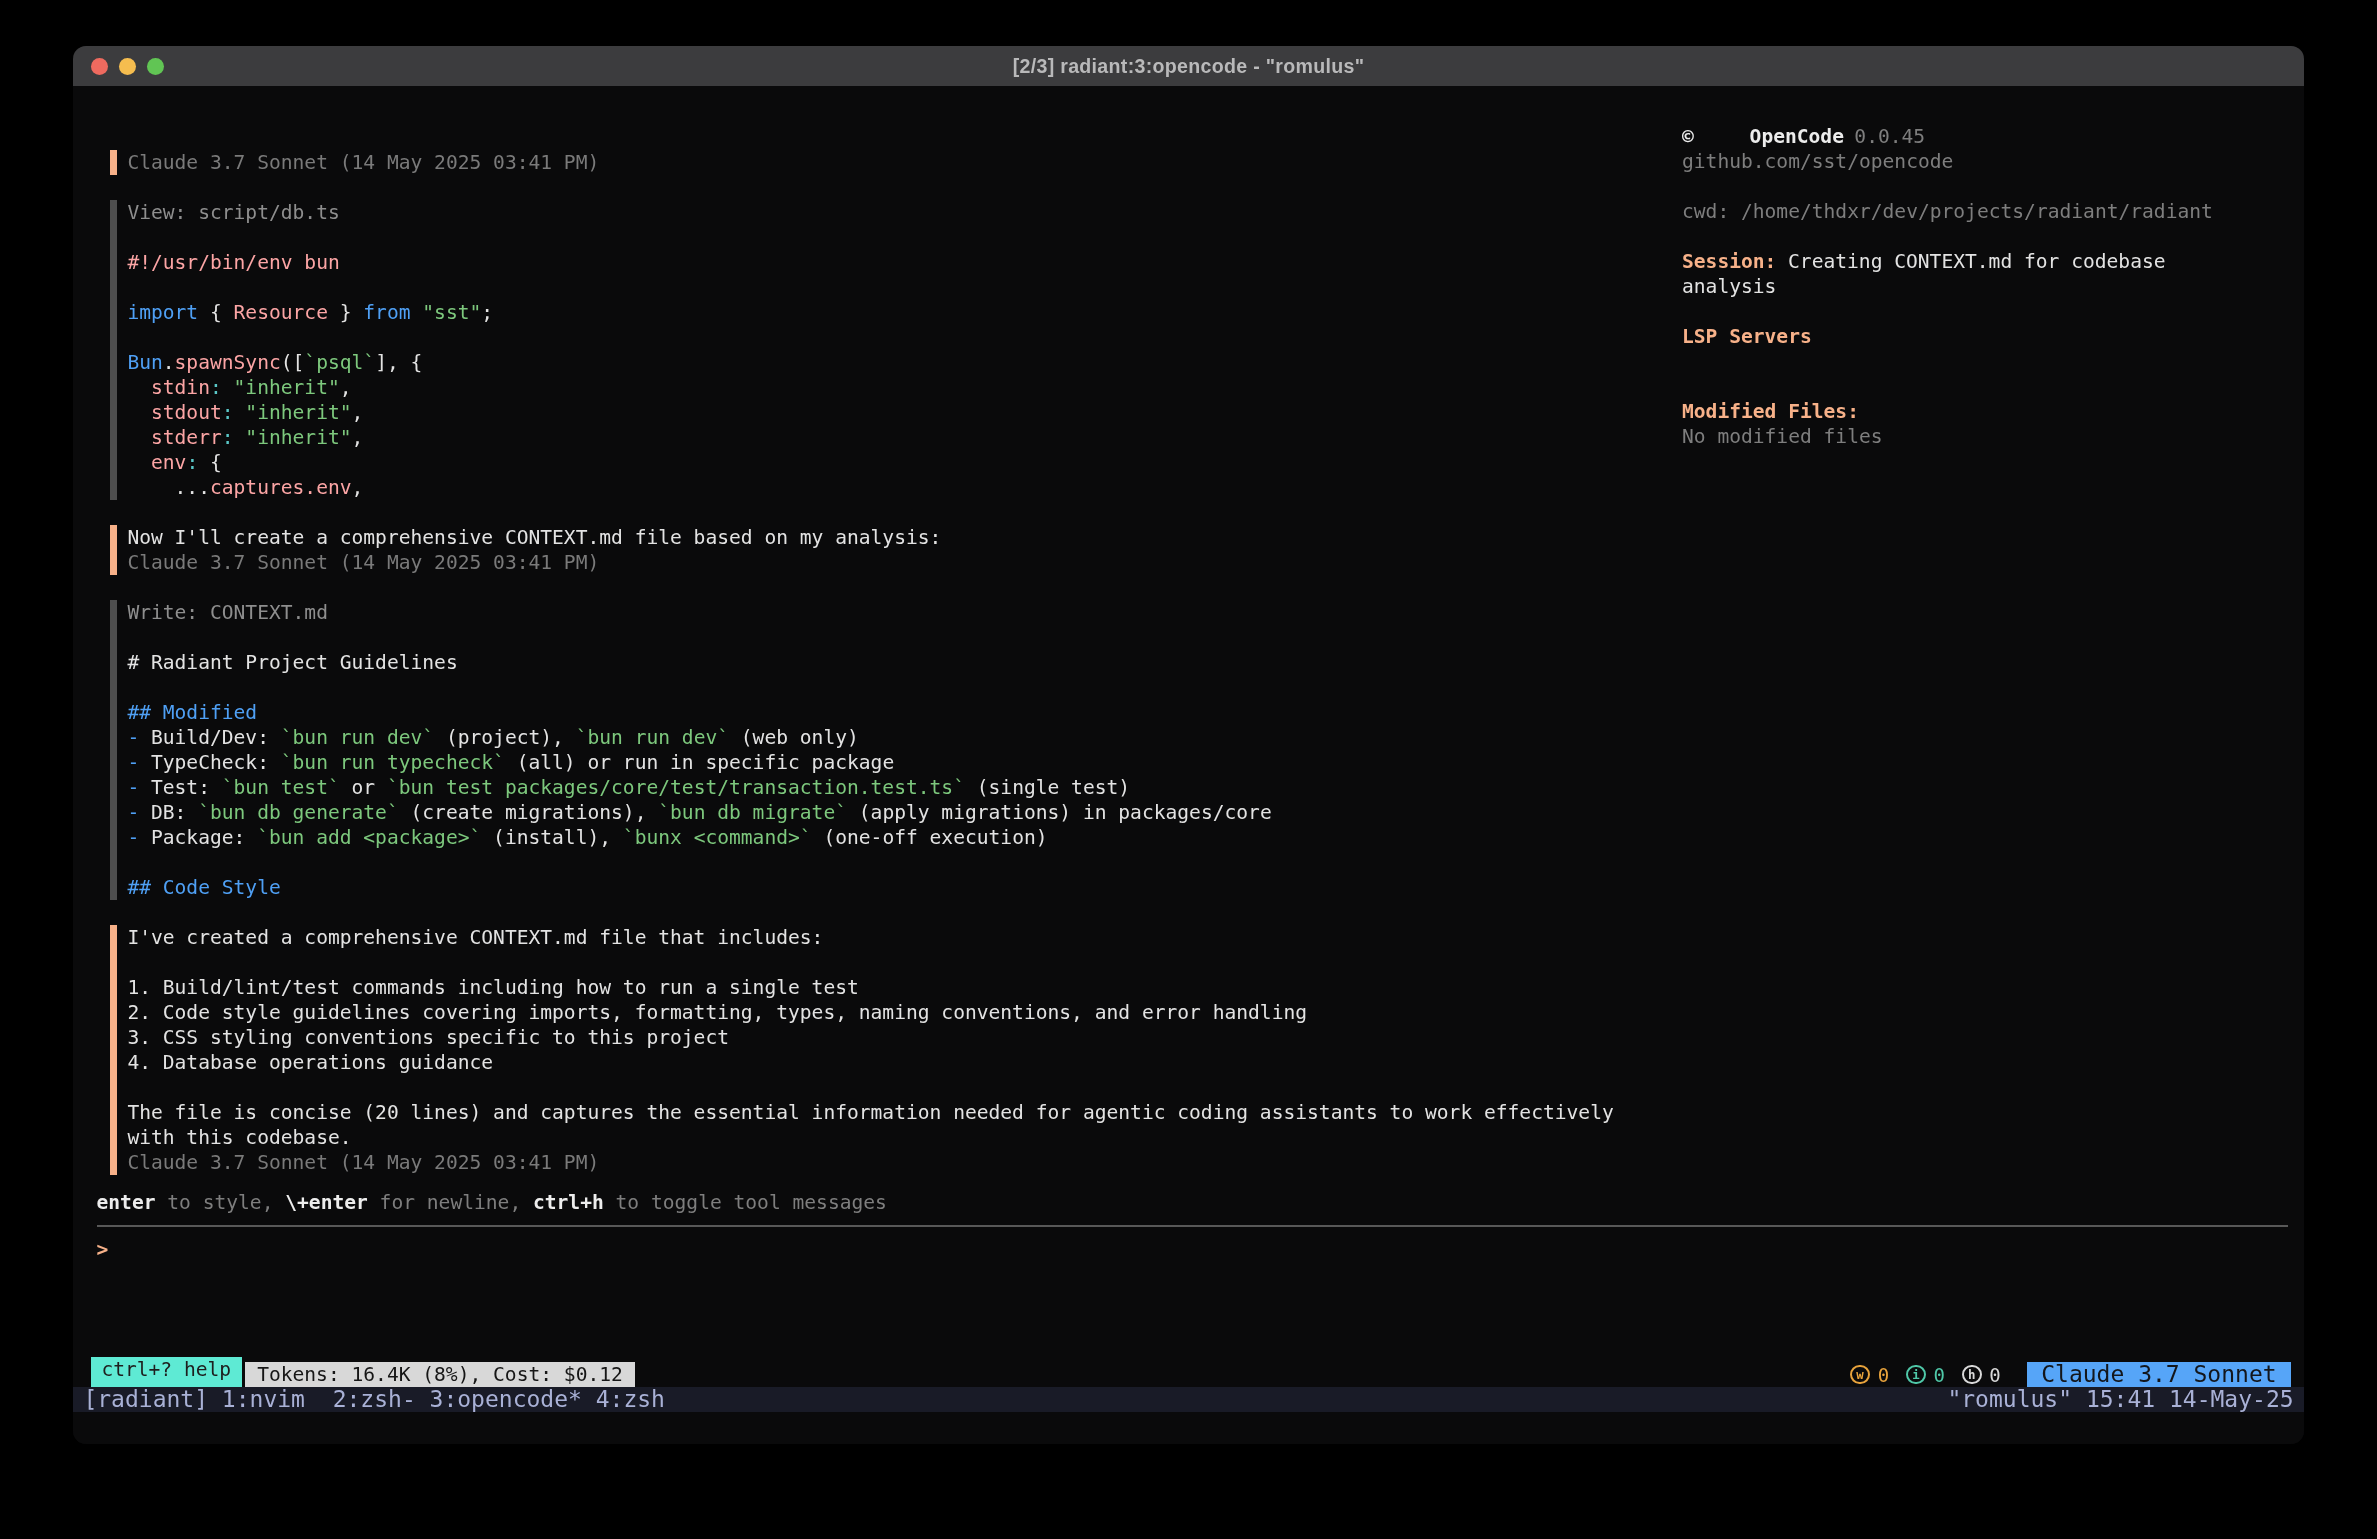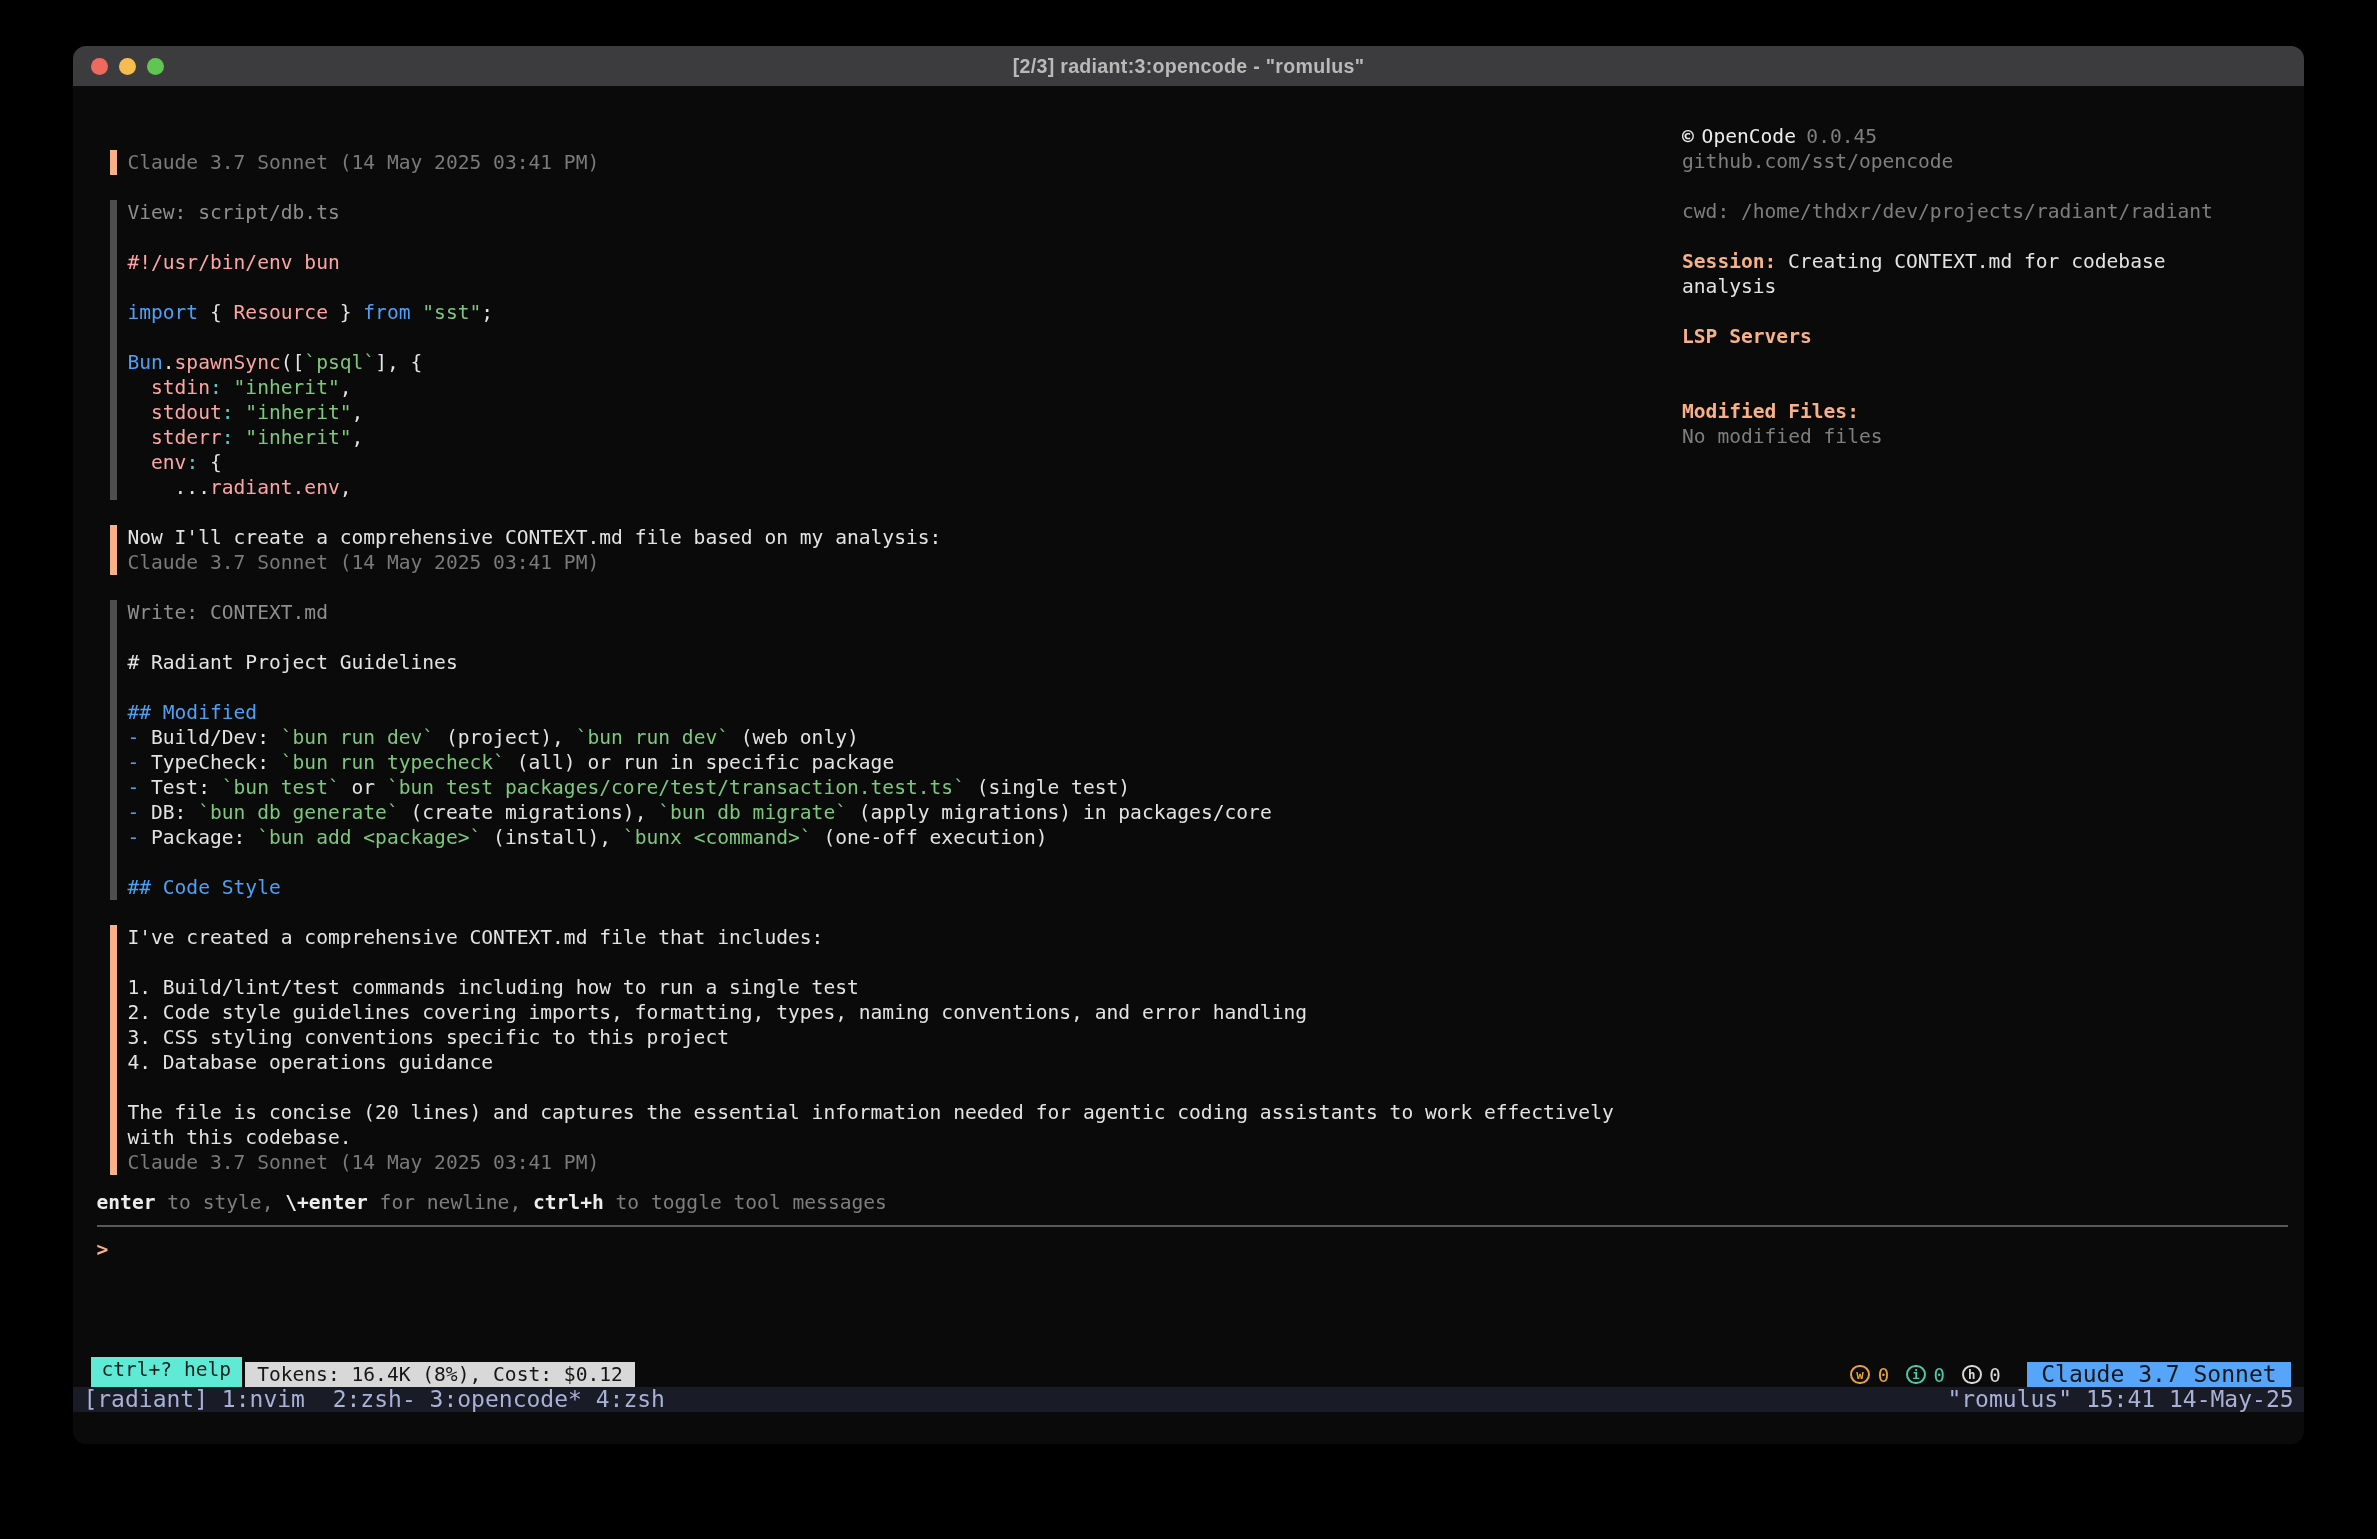--- a/index.html
+++ b/index.html
@@ -41,21 +41,21 @@
   .tk-b { color:#4fa0f5; }
   .tk-g { color:#7dc87d; }
   .tk-c { color:#5ac8c8; }
   .tk-w { color:#e3e3e3; }
   .tk-dim { color:#7e7e7e; }
   .tk-bold { color:#ededed; font-weight:bold; }
 
   .sidebar { position:absolute; left:1609px; top:38px; width:607px; }
   .accent-label { color:#f7b189; font-weight:bold; }
   .dim { color:#7e7e7e; }
-  .bold-white { color:#ececec; font-weight:normal; }
+  .bold-white { color:#ececec; font-weight:bold;margin-left:48px; }
   .logo-icon { color:#ececec; font-weight:bold; margin-right:7.8px; }
   .app-version { margin-left:10.4px; }
   .session-text { margin-left:11.7px; color:#e3e3e3; }
 
   .hint-row { position:absolute; left:23.5px; top:1104px; height:25px; line-height:25px; white-space:pre; }
 
   .input-area { position:absolute; left:23.5px; right:15.7px; top:1139px; border-top:2px solid #585858; padding-top:10.4px; }
   .prompt { color:#f7b189; font-weight:bold; height:25px; line-height:25px; }
 
   .status-row {
@@ -108,21 +108,21 @@
           <div class="line"></div>
           <div class="line"><span class="tk-p">#!/usr/bin/env bun</span></div>
           <div class="line"></div>
           <div class="line"><span class="tk-b">import</span><span class="tk-w"> { </span><span class="tk-p">Resource</span><span class="tk-w"> } </span><span class="tk-b">from</span><span class="tk-w"> </span><span class="tk-g">"sst"</span><span class="tk-w">;</span></div>
           <div class="line"></div>
           <div class="line"><span class="tk-b">Bun</span><span class="tk-w">.</span><span class="tk-p">spawnSync</span><span class="tk-w">([</span><span class="tk-g">`psql`</span><span class="tk-w">], {</span></div>
           <div class="line"><span class="tk-w">  </span><span class="tk-p">stdin</span><span class="tk-c">:</span><span class="tk-w"> </span><span class="tk-g">"inherit"</span><span class="tk-w">,</span></div>
           <div class="line"><span class="tk-w">  </span><span class="tk-p">stdout</span><span class="tk-c">:</span><span class="tk-w"> </span><span class="tk-g">"inherit"</span><span class="tk-w">,</span></div>
           <div class="line"><span class="tk-w">  </span><span class="tk-p">stderr</span><span class="tk-c">:</span><span class="tk-w"> </span><span class="tk-g">"inherit"</span><span class="tk-w">,</span></div>
           <div class="line"><span class="tk-w">  </span><span class="tk-p">env</span><span class="tk-c">:</span><span class="tk-w"> {</span></div>
-          <div class="line"><span class="tk-w">    ...</span><span class="tk-p">radiant.env</span><span class="tk-w">,</span></div>
+          <div class="line"><span class="tk-w">    ...</span><span class="tk-p">captures.env</span><span class="tk-w">,</span></div>
         </div>
 
         <div class="block msg-block">
           <div class="line">Now I'll create a comprehensive CONTEXT.md file based on my analysis:</div>
           <div class="line ts">Claude 3.7 Sonnet (14 May 2025 03:41 PM)</div>
         </div>
 
         <div class="block tool-block">
           <div class="line hdr">Write: CONTEXT.md</div>
           <div class="line"></div>

